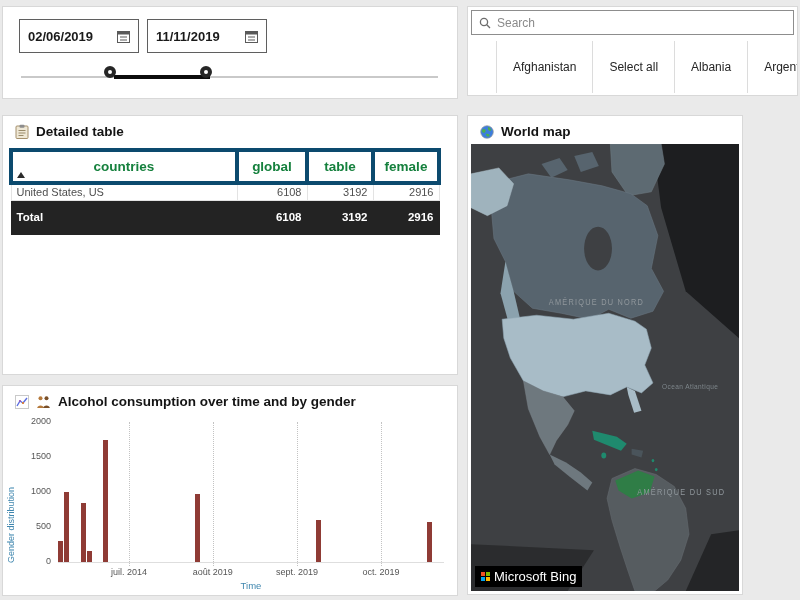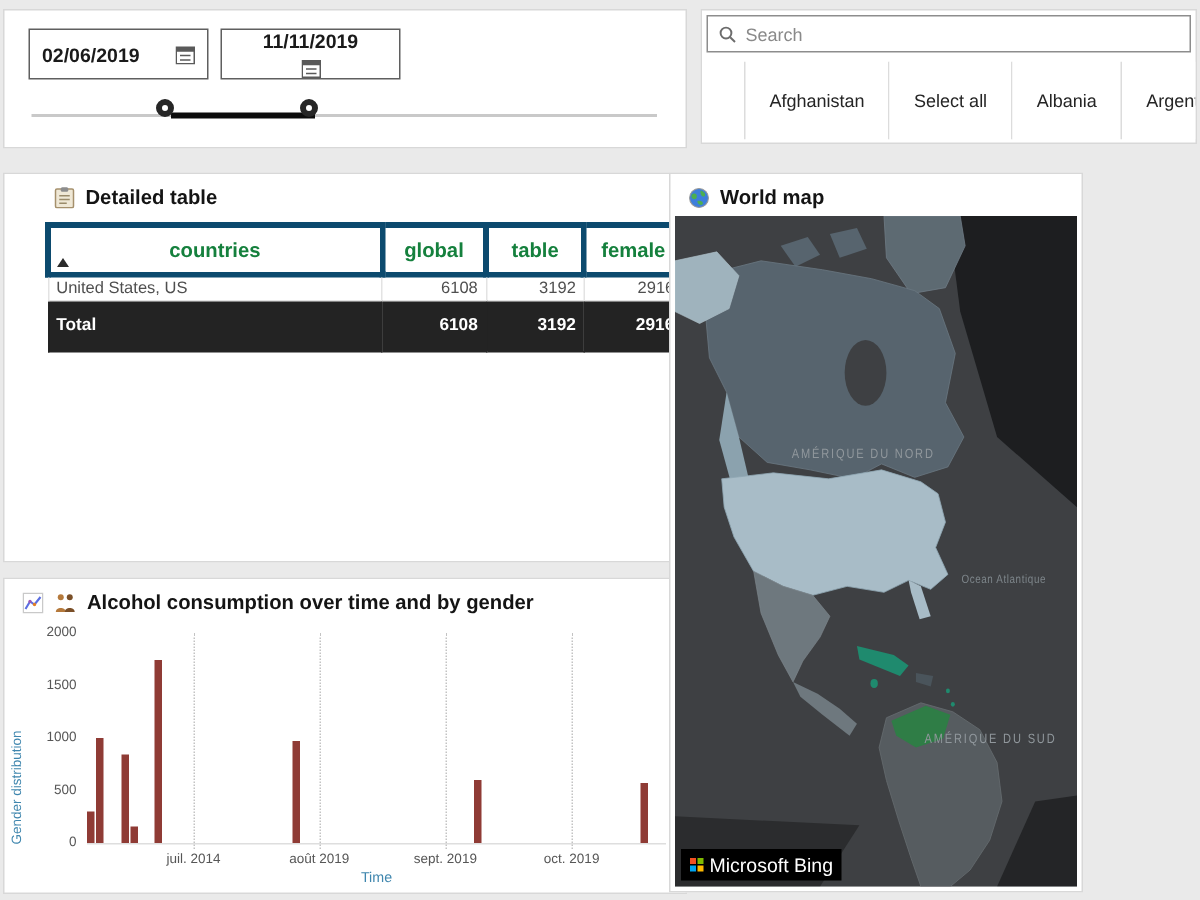--- a/index.html
+++ b/index.html
@@ -3,31 +3,31 @@
 <meta charset="utf-8">
 <style>
   * { box-sizing: border-box; margin: 0; padding: 0; }
   html,body { width:800px; height:600px; overflow:hidden; }
   body { font-family:"Liberation Sans", sans-serif; background:#eaeaea; }
   .page { position:relative; width:800px; height:600px; background:#eaeaea; }
 
   .panel { position:absolute; background:#fff; border:1px solid #d8d8d8; overflow:hidden; }
   .panel-dates  { left:2px;   top:6px;   width:456px; height:93px; }
   .panel-search { left:467px; top:6px;   width:331px; height:90px; }
-  .panel-table  { left:2px;   top:115px; width:456px; height:260px;padding-left:21px; }
+  .panel-table  { left:2px;   top:115px; width:456px; height:260px; }
   .panel-chart  { left:2px;   top:385px; width:456px; height:211px; }
-  .panel-map    { left:446px; top:115px; width:276px; height:480px;text-align:right; }
+  .panel-map    { left:467px; top:115px; width:276px; height:480px;text-align:right; }
 
   .panel-title { display:flex; align-items:center; gap:7px; font-size:13.5px; font-weight:bold; color:#141414; padding:8px 0 0 12px; }
   .panel-title svg { flex:0 0 auto; }
 
   
   .datebox { position:absolute; top:12px; width:120px; height:34px; border:1px solid #5f5f5f; background:#fff;
              display:flex; align-items:center; justify-content:space-between; padding:0 8px; font-size:13px; font-weight:bold; color:#1a1a1a; }
-  .datebox.start { left:16px; } .datebox.end { left:144px;flex-direction:column; }
+  .datebox.start { left:16px; } .datebox.end { left:144px; }
   .slider-track { position:absolute; left:18px; width:417px; top:69px; height:2px; background:#c9c9c9; }
   .slider-range { position:absolute; left:111px; width:96px; top:68px; height:4px; background:#0c0c0c; }
   .slider-handle { position:absolute; top:59px; width:12px; height:12px; border:4px solid #262626; border-radius:50%; background:#fff; }
   .slider-handle.h1 { left:101px; } .slider-handle.h2 { left:197px; }
 
   
   .search-box { position:absolute; left:3px; right:3px; top:3px; height:25px; border:1px solid #8d8d8d; background:#fff;
                 display:flex; align-items:center; gap:6px; padding:0 7px; }
   .search-box input { border:none; outline:none; flex:1; font-size:12px; color:#333; font-family:"Liberation Sans",sans-serif; background:transparent; }
   .search-box input::placeholder { color:#8a8a8a; }

